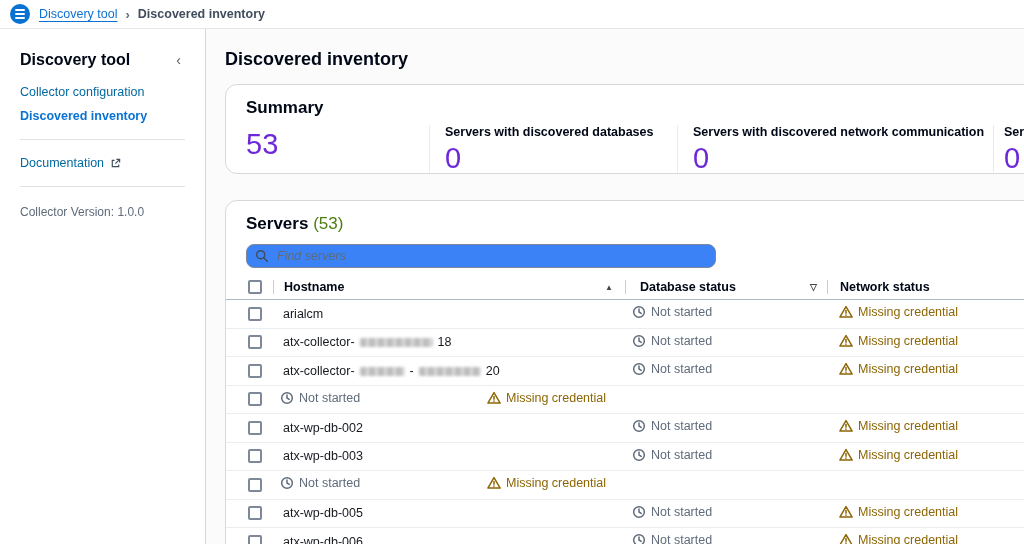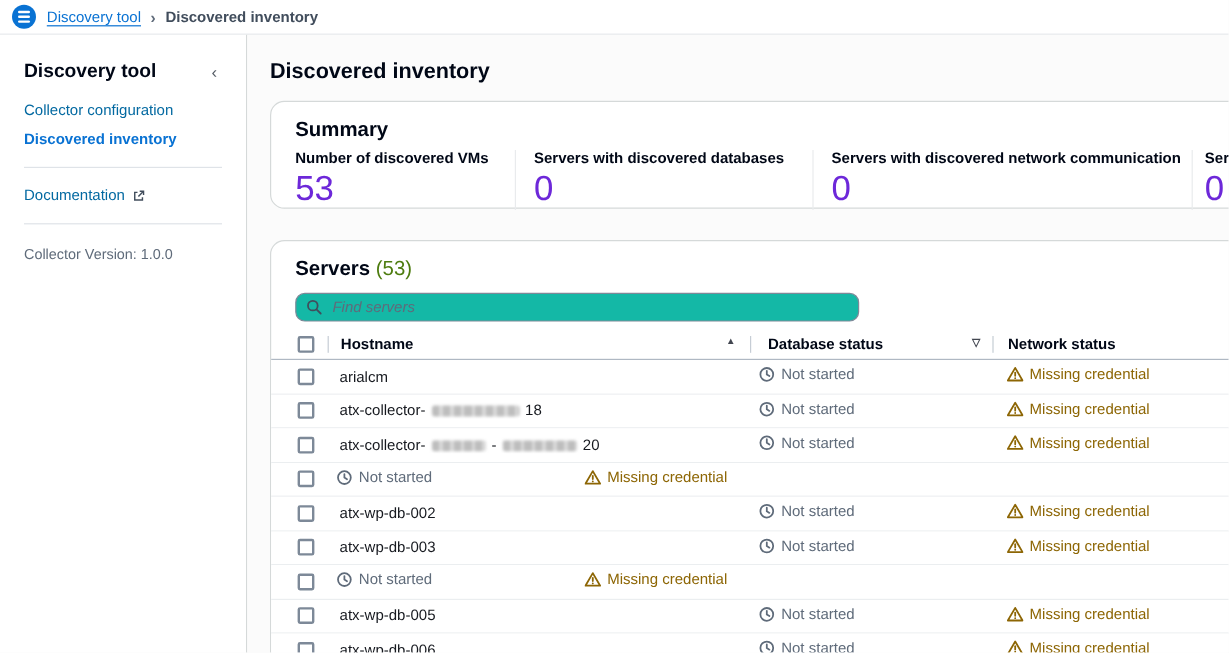--- a/index.html
+++ b/index.html
@@ -76,35 +76,35 @@
   .m-label { font-weight:700; color:#000716; font-size:12.5px; white-space:nowrap; overflow:hidden; }
   .m-value { color:#6d28d9; font-size:29px; line-height:34px; margin-top:2px; }
 
   
   .servers-card { margin-top:26px; height:430px; }
   .search-wrap { position:relative; width:470px; margin-top:10px; }
   .search-wrap svg { position:absolute; left:9px; top:5px; }
   .search-input {
     width:100%; height:24px; border:1px solid #7d8998; border-radius:8px;
     padding:0 8px 0 30px; font-family:inherit; font-size:12.5px; color:#16191f; outline:none;
-    background:#14b8a6;
+    background:#3b82f6;
   }
   .search-input::placeholder { font-style:italic; color:#5f6b7a; }
 
   .table { margin-top:7px; }
   .thead, .trow { display:flex; align-items:center; margin:0 -20px; padding:0 20px; }
   .thead { height:25px; border-bottom:1px solid #afb8c3; }
   .trow { height:28.5px; border-bottom:1px solid #ebeef0; background:#ffffff; }
   .cell-select { width:27px; display:flex; align-items:center; }
   .checkbox {
     width:14px; height:14px; border:2px solid #7d8998; border-radius:2px; background:#ffffff;
     display:inline-block; margin-left:2px; cursor:pointer;
   }
   .vdiv { width:1px; height:14px; background:#c6cdd5; flex:0 0 auto; }
-  .th { font-weight:700; color:#000716; display:flex; align-items:flex-start; }
+  .th { font-weight:700; color:#000716; display:flex; align-items:center; }
   .th-hostname { width:351px; padding-left:10px; justify-content:space-between; padding-right:12px; cursor:pointer; }
   .th-db { width:201px; padding-left:14px; justify-content:space-between; padding-right:10px; cursor:pointer; }
   .th-net { flex:1 1 auto; padding-left:12px; }
   .sort-asc { font-size:8px; color:#424650; }
   .sortable { font-size:9px; color:#424650; }
 
   .td-hostname { width:352px; padding-left:10px; color:#16191f; white-space:nowrap; overflow:hidden; }
   .td-db { width:202px; padding-left:7px; }
   .td-net { flex:1 1 auto; padding-left:12px; }
   .status { display:inline-flex; align-items:center; gap:5px; }
@@ -158,21 +158,20 @@
       <div class="side-version">Collector Version: 1.0.0</div>
     </aside>
 
     <main class="content">
       <h1 class="page-title">Discovered inventory</h1>
 
       <section class="card summary-card">
         <h2 class="card-title">Summary</h2>
         <div class="metrics">
           <div class="metric">
-            <div class="m-label">Number of discovered VMs</div>
             <div class="m-value">53</div>
           </div>
           <div class="metric">
             <div class="m-label">Servers with discovered databases</div>
             <div class="m-value">0</div>
           </div>
           <div class="metric">
             <div class="m-label">Servers with discovered network communication</div>
             <div class="m-value">0</div>
           </div>

